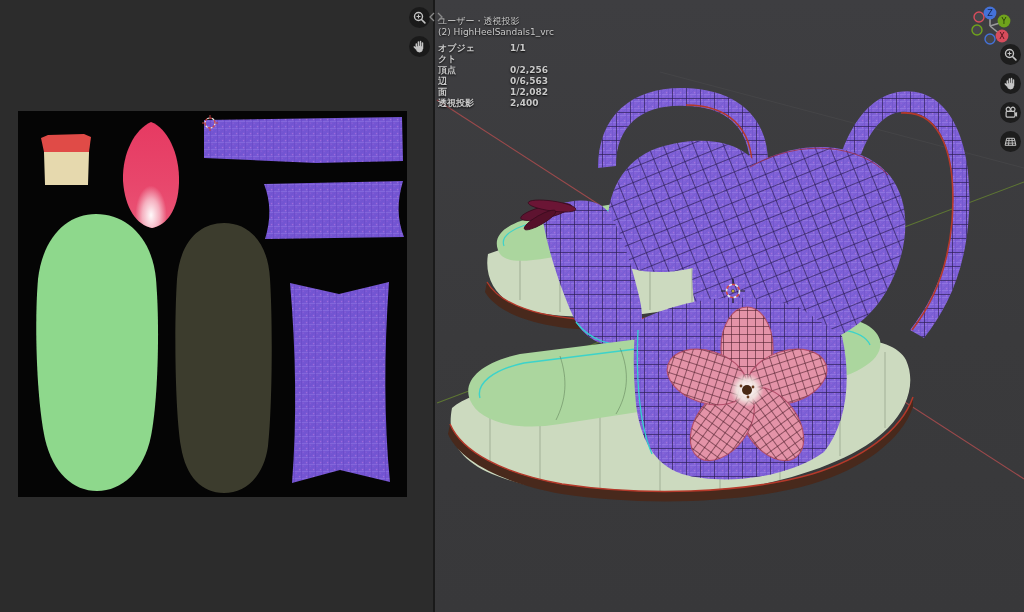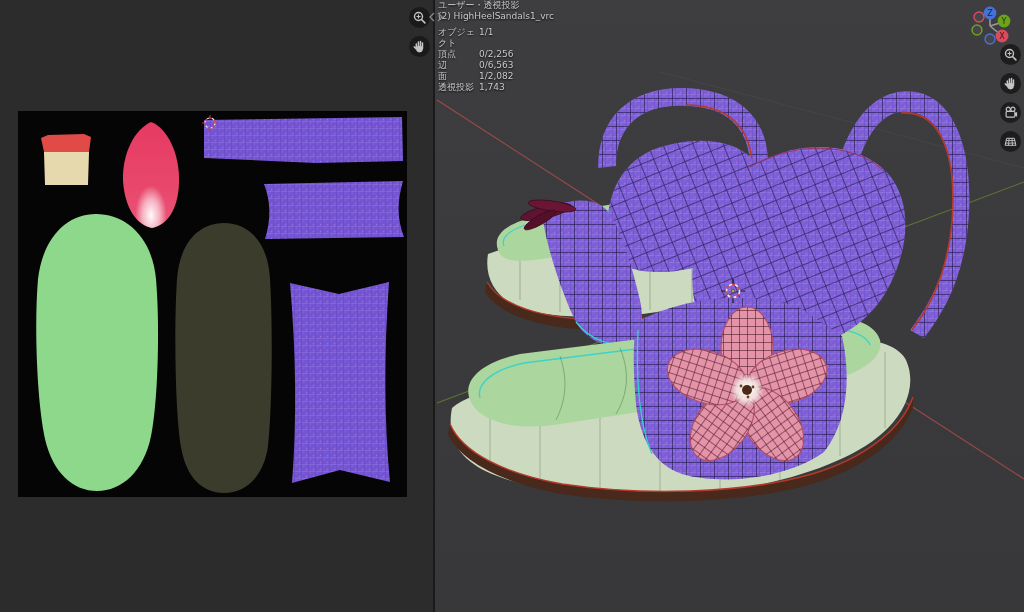--- a/index.html
+++ b/index.html
@@ -11,26 +11,26 @@
   .corner-tools{position:absolute;display:flex;flex-direction:column;gap:8px;}
   #uv-tools{left:409px;top:7px;}
   .tool-btn{width:21px;height:21px;border-radius:50%;background:rgba(24,24,24,.85);
             display:flex;align-items:center;justify-content:center;cursor:pointer;}
   
   #divider{position:absolute;left:433px;top:0;width:2px;height:612px;background:#1a1a1a;}
   
   #viewport{position:absolute;left:435px;top:0;width:589px;height:612px;
             background:linear-gradient(180deg,#3e3e41 0%,#3a3a3c 55%,#38383a 100%);}
   #scene{position:absolute;left:0;top:0;}
-  #overlay-text{position:absolute;left:3px;top:0;color:#c9c9c9;font-size:9px;
+  #overlay-text{position:absolute;left:3px;top:16px;color:#c9c9c9;font-size:9px;
                 line-height:11px;text-shadow:0 1px 2px rgba(0,0,0,.9);z-index:5;}
   #overlay-text .obj-name{margin-bottom:5px;}
-  .stat-row{display:flex;}
+  .stat-row{display:flex;font-weight:bold;}
   .stat-row .lbl{width:41px;}
-  .stat-row .val{white-space:pre;}
+  .stat-row .val{white-space:pre;margin-left:31px;}
   #vp-tools{right:3px;top:44px;z-index:6;}
   #gizmo{position:absolute;right:8px;top:2px;z-index:6;}
 </style>
 </head>
 <body>
 
 <div id="stage">
 
   <div id="uv-panel">
     <svg id="uv-image" width="389" height="386" viewBox="0 0 389 386">
@@ -297,21 +297,21 @@
       <div class="stat-row">
         <span class="lbl">辺</span>
         <span class="val">0/6,563</span>
         </div>
       <div class="stat-row">
         <span class="lbl">面</span>
         <span class="val">1/2,082</span>
         </div>
       <div class="stat-row">
         <span class="lbl">透視投影</span>
-        <span class="val">1,743</span>
+        <span class="val">2,400</span>
         </div>
     </div>
 
     <svg id="gizmo" width="52" height="52" viewBox="0 0 52 52">
       <g stroke="#9a9a9a" stroke-width="1.6">
         <line x1="26" y1="24" x2="26" y2="12"></line>
         <line x1="26" y1="24" x2="39" y2="20"></line>
         <line x1="26" y1="24" x2="37" y2="33"></line>
       </g>
       <circle cx="15" cy="15" r="5" fill="#46464a" stroke="#d84c5c" stroke-width="1.4"></circle>

